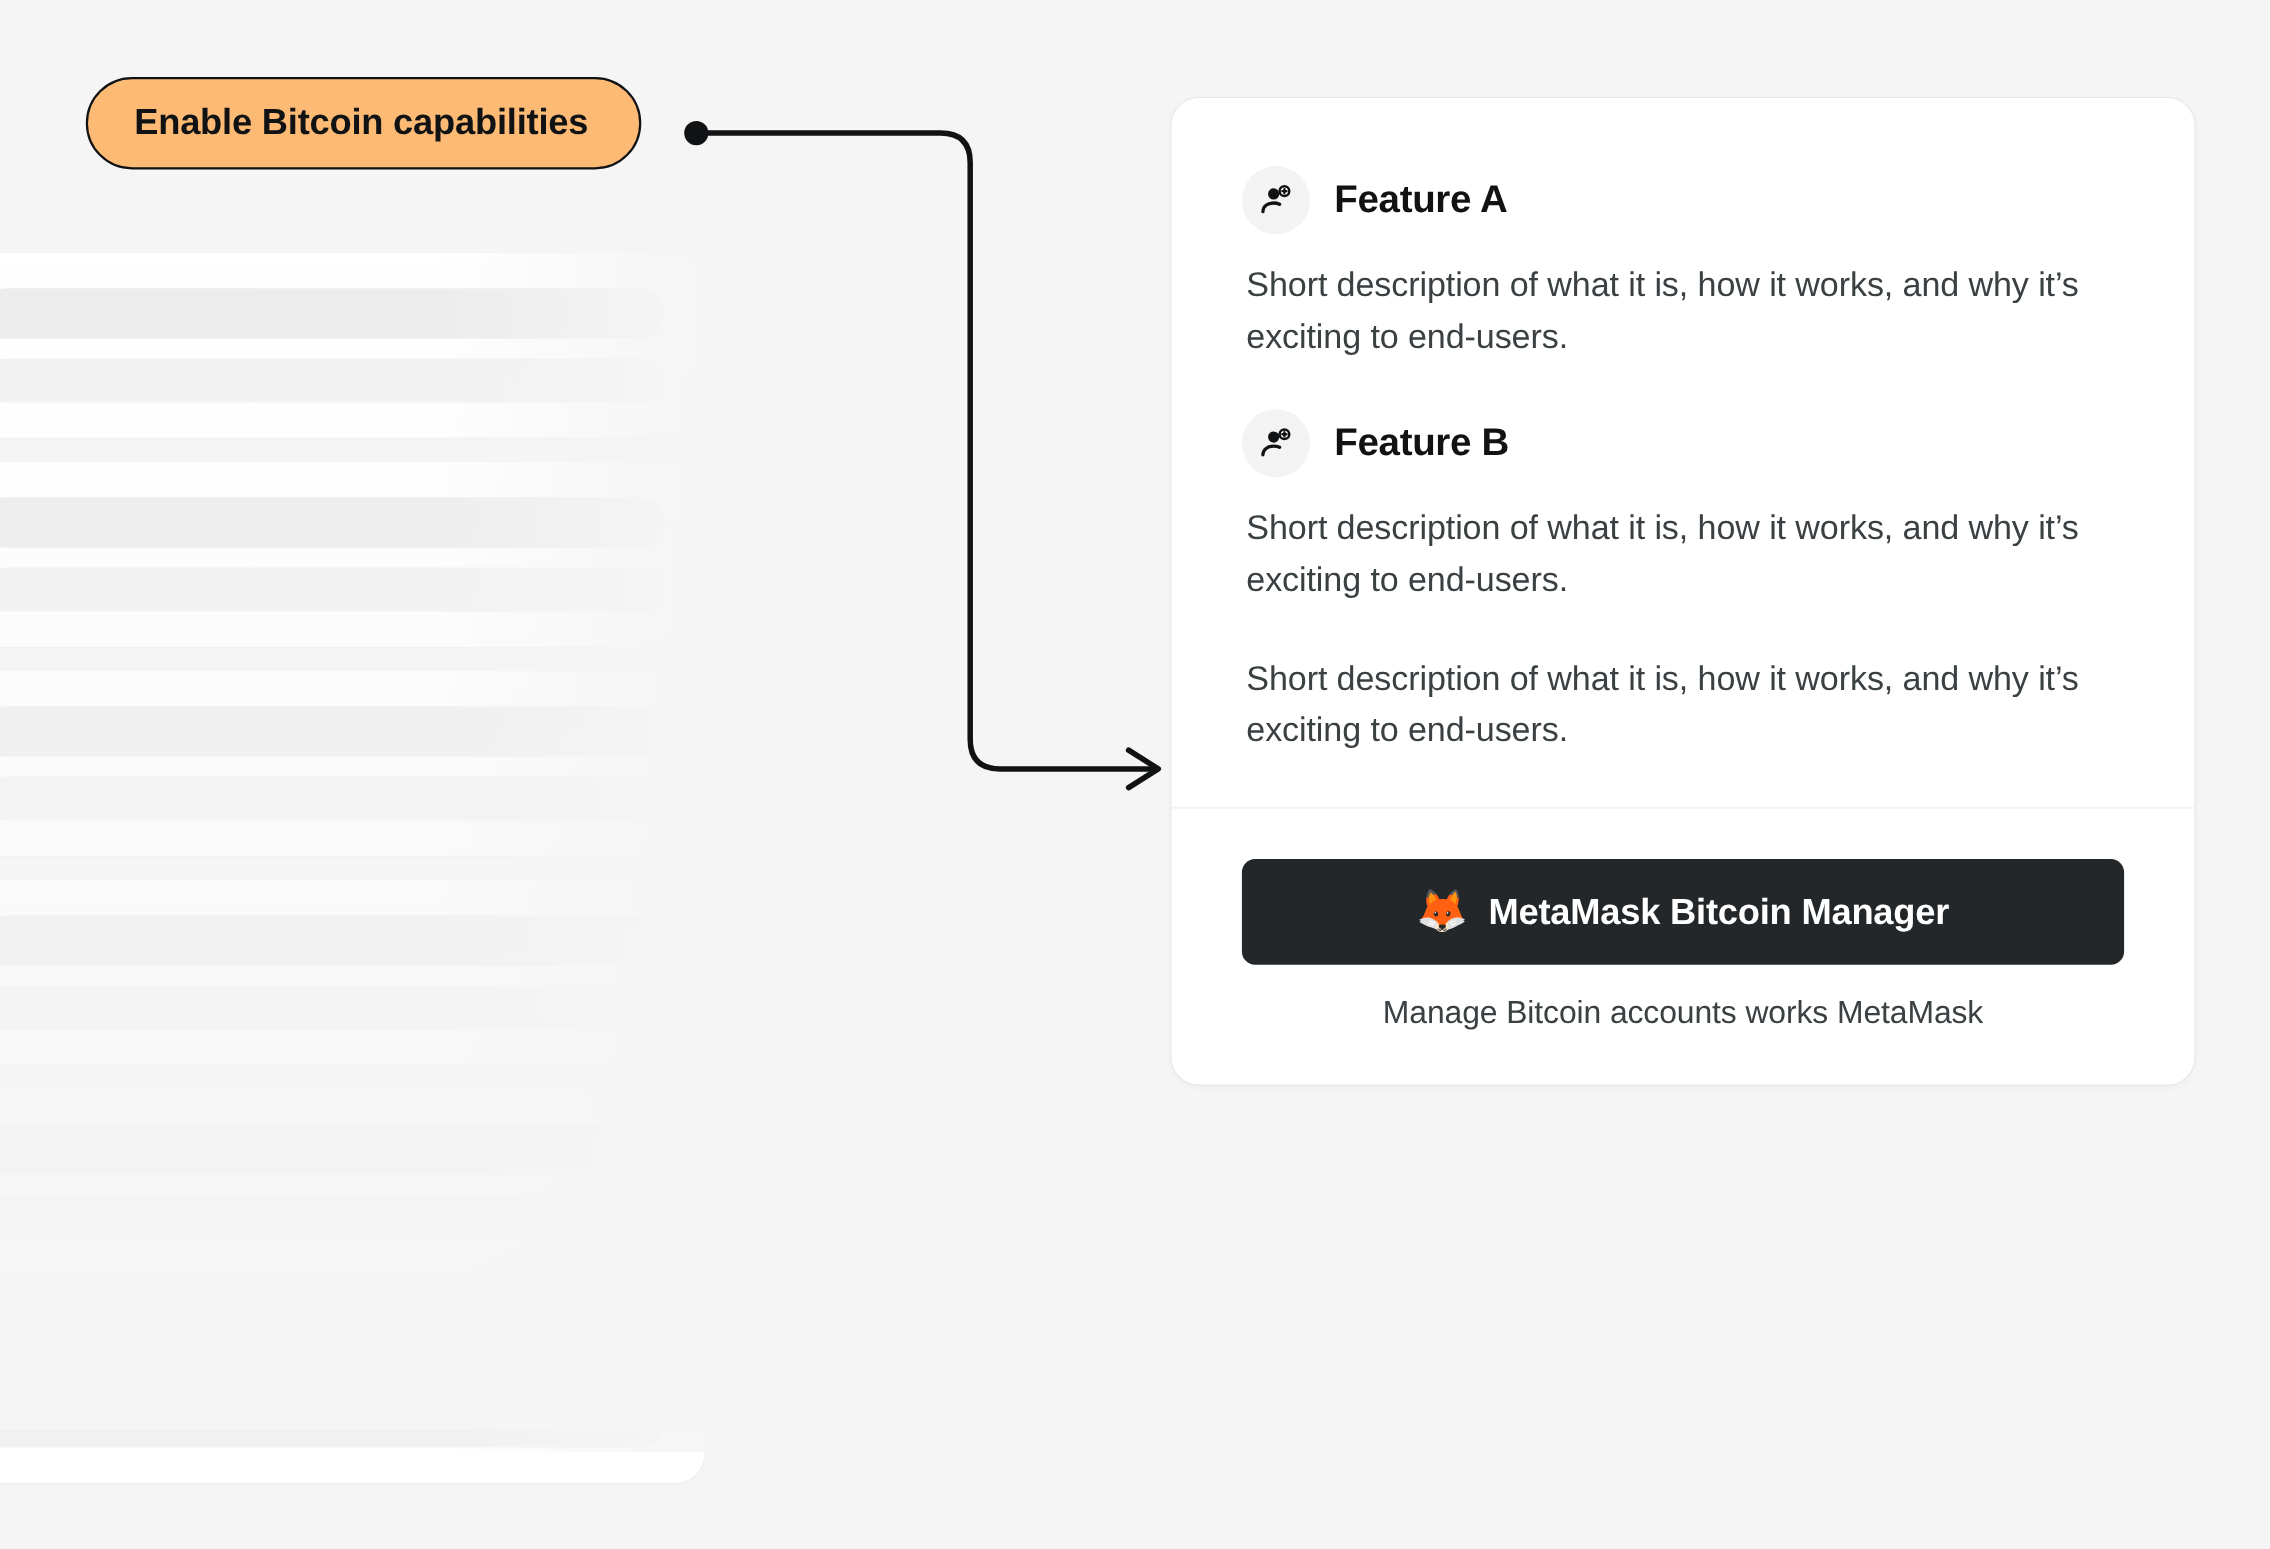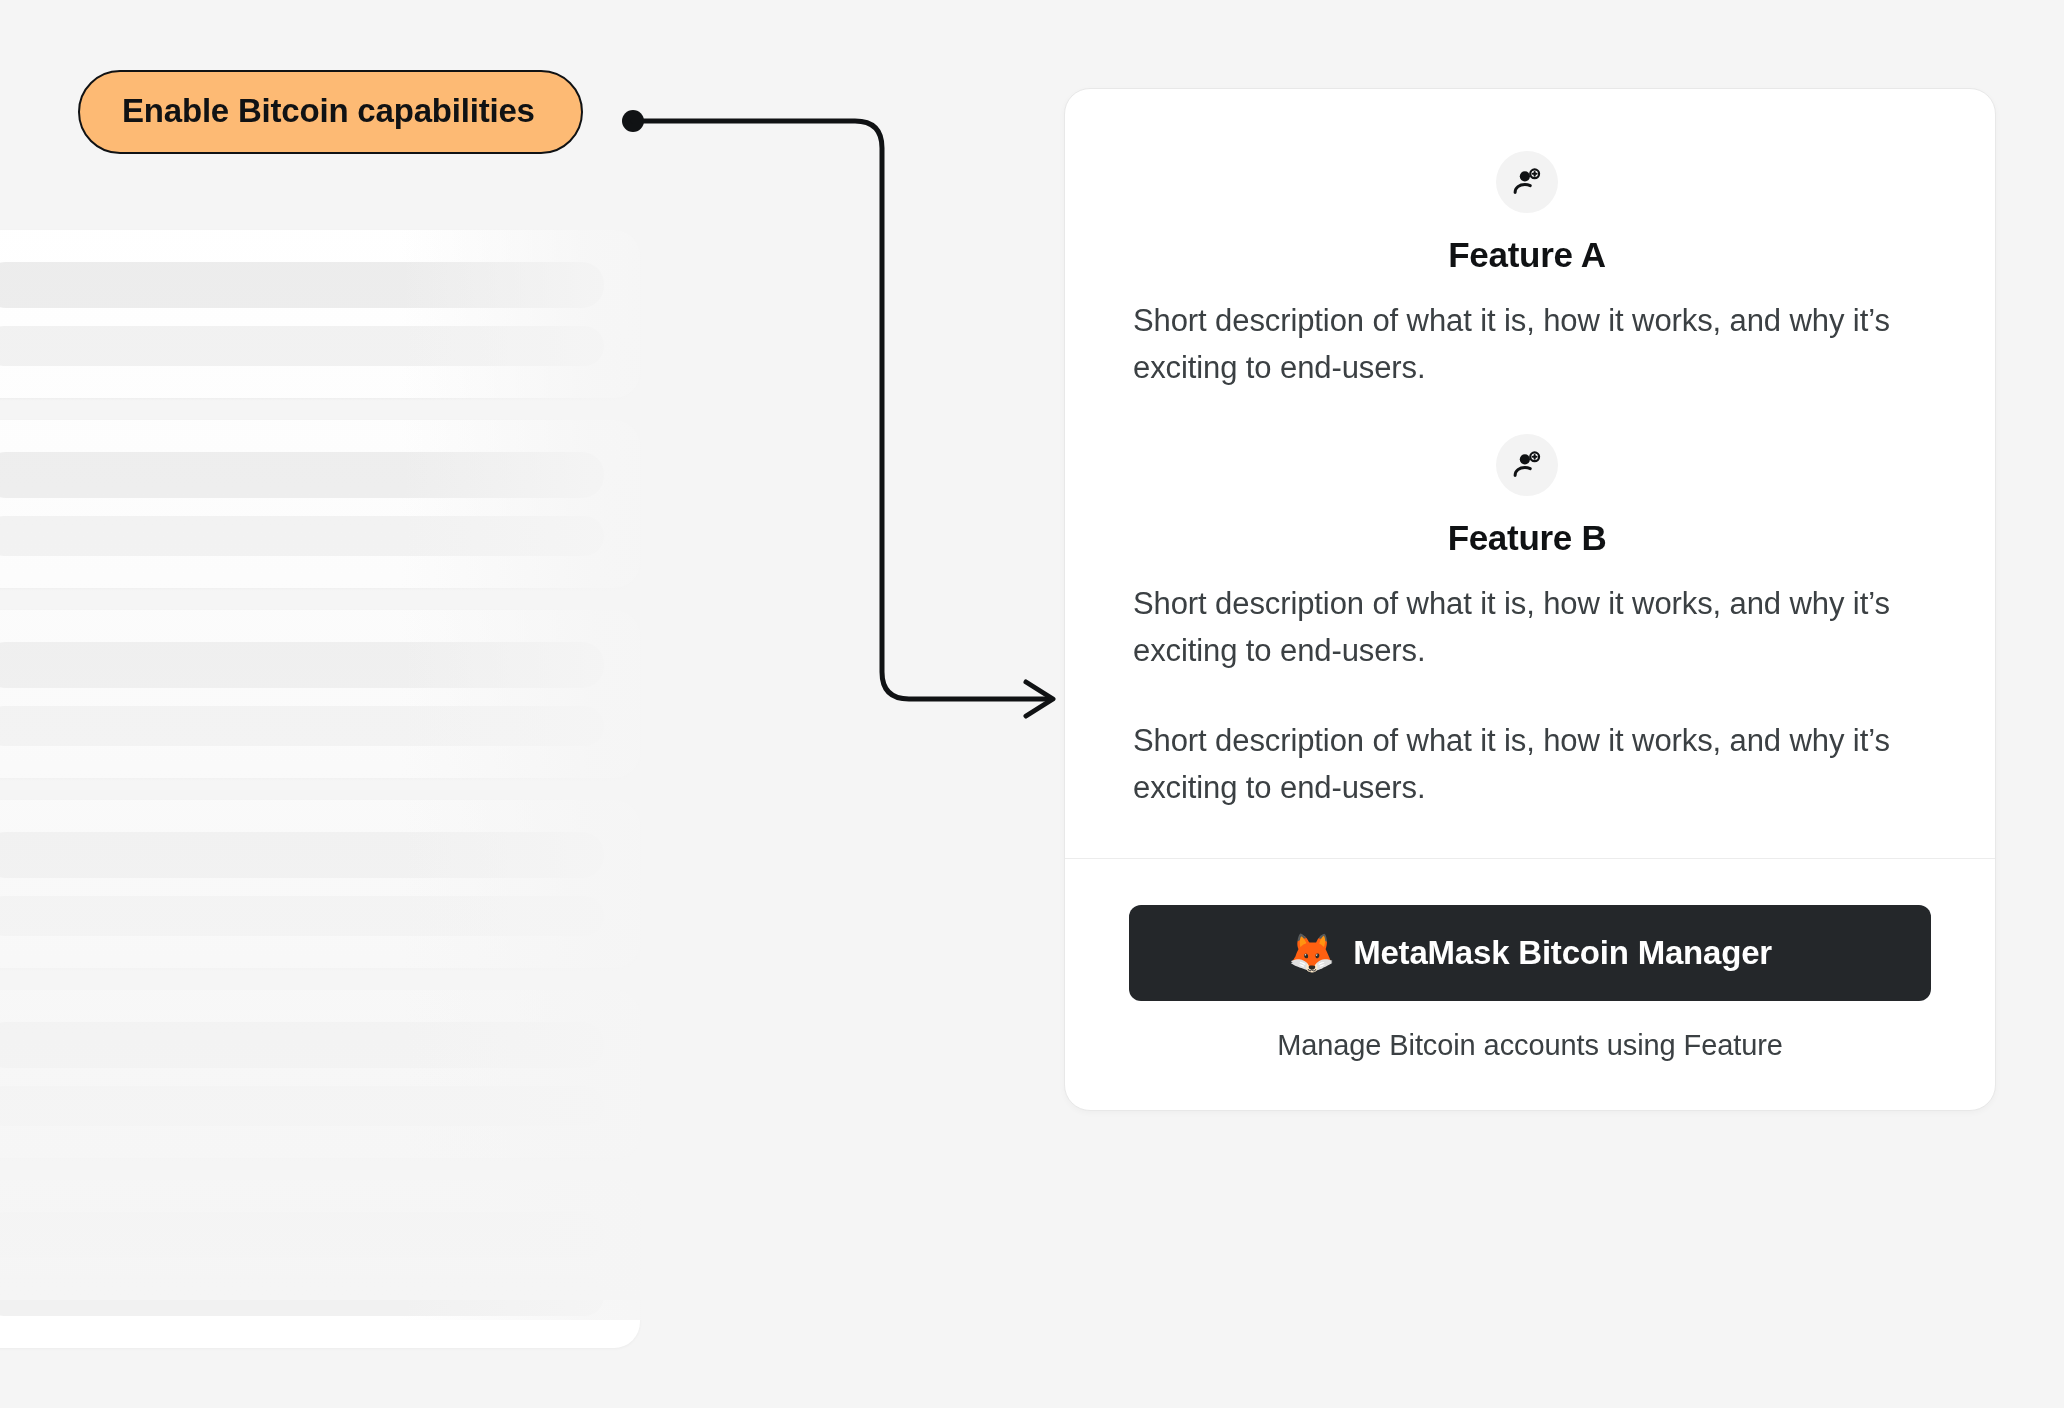--- a/index.html
+++ b/index.html
@@ -111,21 +111,20 @@
   }
   .feature-body {
     padding: 62px 70px 46px 64px;
   }
   .feature-row { margin-bottom: 42px; }
   .feature-row:last-child { margin-bottom: 0; }
   .feature-head {
     display: flex;
     align-items: center;
     gap: 22px;
-    flex-direction: column;
   }
   .feature-icon {
     width: 62px;
     height: 62px;
     border-radius: 50%;
     background: #f3f3f3;
     display: flex;
     align-items: center;
     justify-content: center;
     flex: 0 0 auto;
@@ -259,15 +258,15 @@
 
   </div>
 
   <div class="card-divider"></div>
 
   <div class="feature-footer">
     <button class="install-button">
       <span class="fox-emoji">🦊</span>
       <span>MetaMask Bitcoin Manager</span>
     </button>
-    <div class="footer-note">Manage Bitcoin accounts using Feature</div>
+    <div class="footer-note">Manage Bitcoin accounts works MetaMask</div>
   </div>
 </div>
 
 </body></html>

